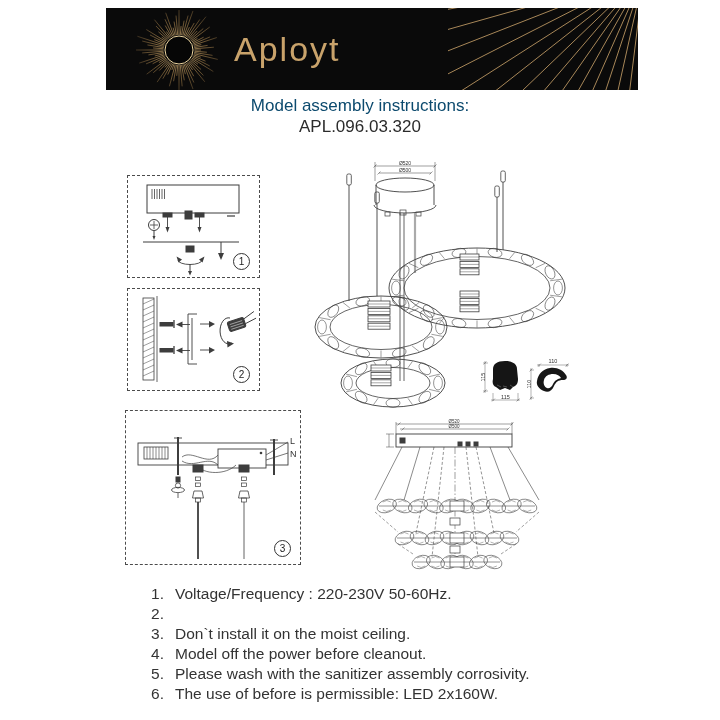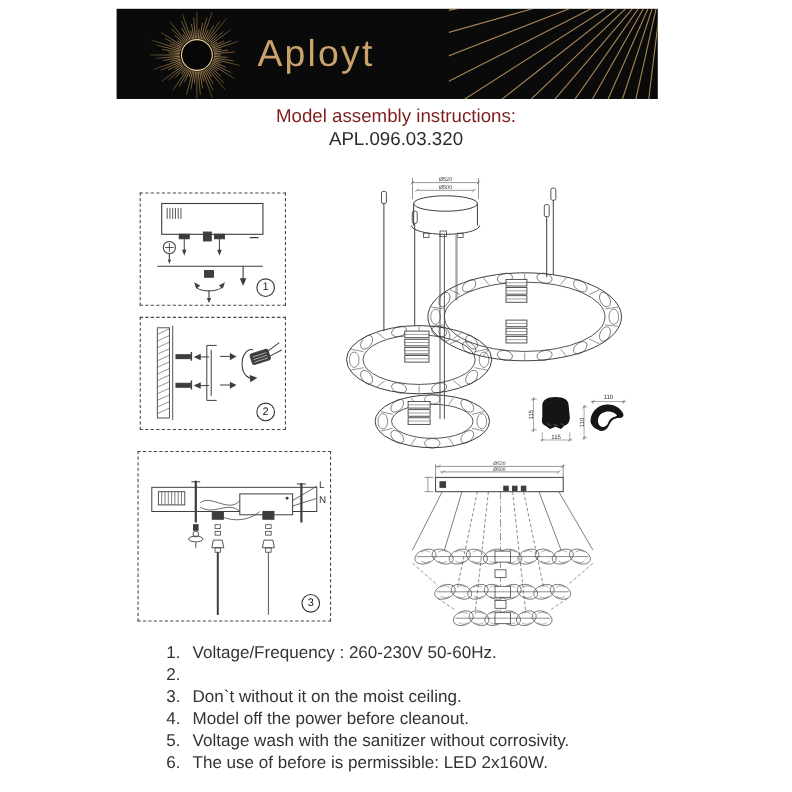--- a/index.html
+++ b/index.html
@@ -1,25 +1,25 @@
 <!DOCTYPE html>
 <html><head>
 <meta charset="utf-8">
 <style>
   html,body{margin:0;padding:0;background:#e9e9e9;}
   .page{position:relative;width:720px;height:720px;background:#ffffff;overflow:hidden;
         font-family:"Liberation Sans", sans-serif;color:#333;}
   
-  .banner{position:absolute;left:106px;top:8px;width:492px;height:82px;background:#0a0a0a;overflow:hidden;}
+  .banner{position:absolute;left:106px;top:8px;width:532px;height:82px;background:#0a0a0a;overflow:hidden;}
   .banner svg{position:absolute;}
   #sunburst{left:28px;top:2px;}
   #rays{right:0;top:0;}
   .brand{position:absolute;left:128px;top:22px;font-size:34px;font-weight:300;letter-spacing:2px;color:#c9a36b;}
   
-  .title{position:absolute;left:0;top:96px;width:720px;text-align:center;font-size:17px;font-weight:500;color:#7f1d1d;}
+  .title{position:absolute;left:0;top:96px;width:720px;text-align:center;font-size:17px;font-weight:500;color:#0c4a6e;}
   .model{position:absolute;left:0;top:117px;width:720px;text-align:center;font-size:17px;font-weight:500;color:#2b2b2b;}
   
   .box{position:absolute;border:1.6px dashed #4b4b4b;box-sizing:border-box;}
   .box1{left:127px;top:175px;width:133px;height:103px;}
   .box2{left:127px;top:288px;width:133px;height:103px;}
   .box3{left:125px;top:410px;width:176px;height:155px;}
   .box svg{position:absolute;left:0;top:0;}
   .stepnum{position:absolute;right:9px;bottom:7px;width:15px;height:15px;border:1px solid #333;
            border-radius:50%;font-size:10px;line-height:15px;text-align:center;color:#222;}
   
@@ -472,35 +472,35 @@
         <ellipse cx="134.83333333333331" cy="148" rx="9.366666666666667" ry="6.3" fill="none" stroke="#3d3d3d" stroke-width="0.55" transform="rotate(20 134.83333333333331 148)"></ellipse>
         <path d="M130.83333333333331 144q4 -3 8 0M130.83333333333331 152q4 3 8 0" fill="none" stroke="#3d3d3d" stroke-width="0.4"></path>
         <rect x="92" y="143" width="14" height="10" fill="#ffffff" stroke="#3d3d3d" stroke-width="0.7"></rect>
         <line x1="92" y1="148" x2="106" y2="148" stroke="#3d3d3d" stroke-width="0.5"></line>
       </g>
   </svg>
 
   <div class="notes">
     <div class="note-row">
       <span class="note-num">1.</span>
-      <span>Voltage/Frequency : 260-230V 50-60Hz.</span>
+      <span>Voltage/Frequency : 220-230V 50-60Hz.</span>
     </div>
     <div class="note-row">
       <span class="note-num">2.</span>
     </div>
     <div class="note-row">
       <span class="note-num">3.</span>
-      <span>Don`t without it on the moist ceiling.</span>
+      <span>Don`t install it on the moist ceiling.</span>
     </div>
     <div class="note-row">
       <span class="note-num">4.</span>
       <span>Model off the power before cleanout.</span>
     </div>
     <div class="note-row">
       <span class="note-num">5.</span>
-      <span>Voltage wash with the sanitizer without corrosivity.</span>
+      <span>Please wash with the sanitizer assembly corrosivity.</span>
     </div>
     <div class="note-row">
       <span class="note-num">6.</span>
       <span>The use of before is permissible: LED 2x160W.</span>
     </div>
   </div>
 </div>
 
 </body></html>

